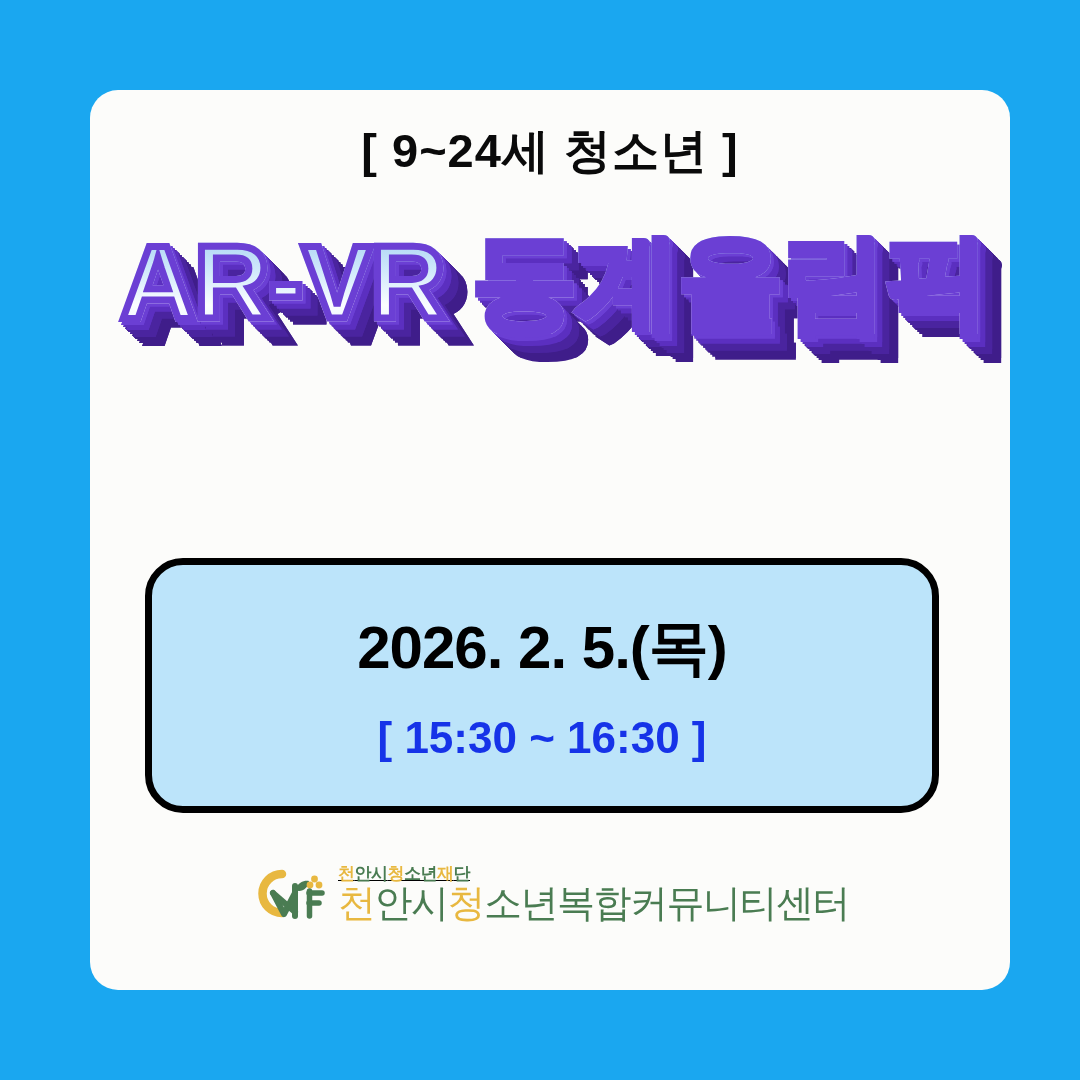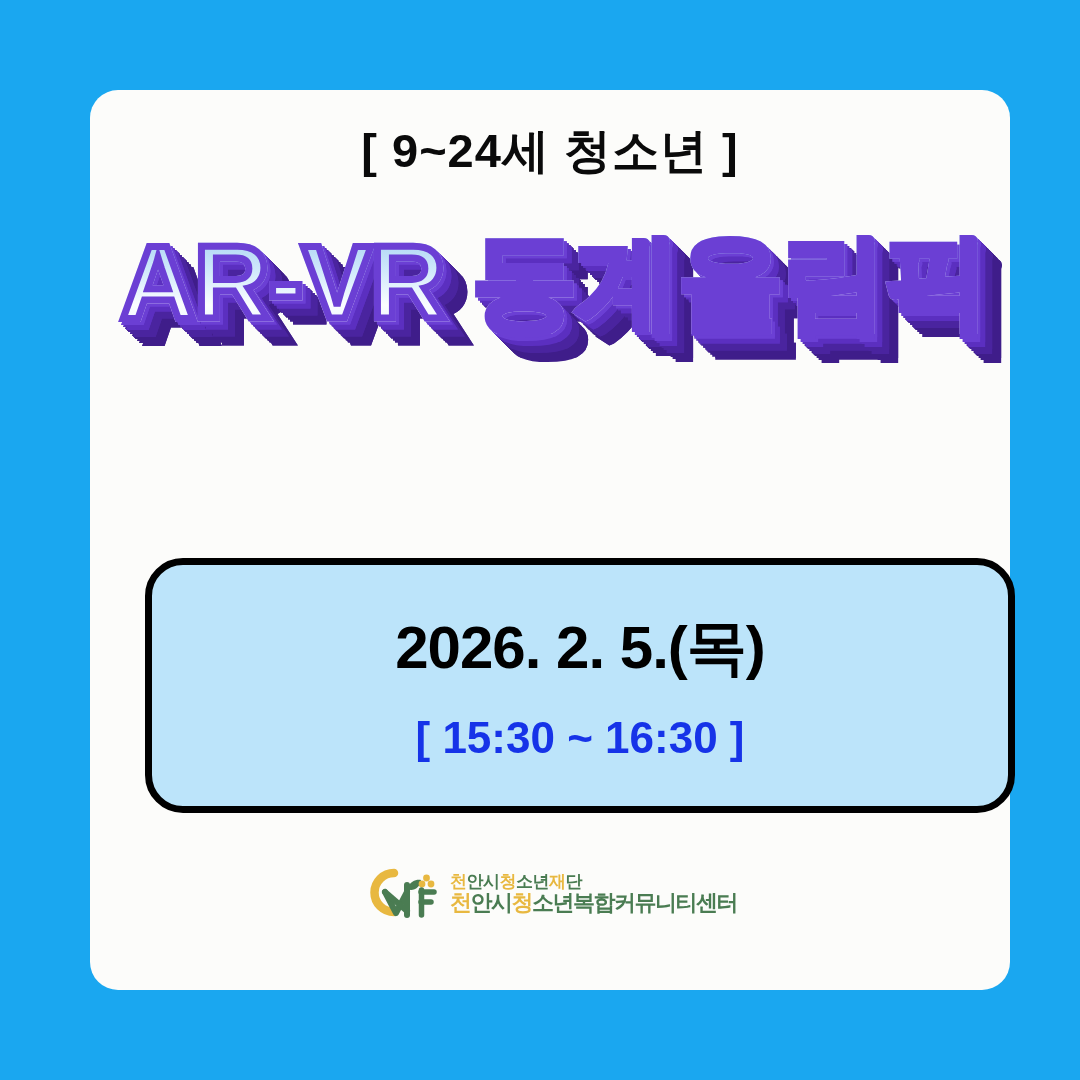--- a/index.html
+++ b/index.html
@@ -81,21 +81,21 @@
       drop-shadow(3px 3px 0 #6B3FD4)
       drop-shadow(5px 5px 0 #5B2FC0)
       drop-shadow(7px 7px 0 #4A249F)
       drop-shadow(9px 9px 0 #3F1D8A);
   }
 
   
   #date-box {
     position:absolute;
     left:55px; top:468px;
-    width:870px; height:255px;
+    width:794px; height:255px;
     background:#BCE4FA;
     border:7px solid #000000;
     border-radius:38px;
     display:flex;
     flex-direction:column;
     align-items:center;
     justify-content:center;
     gap:24px;
   }
 
@@ -133,25 +133,26 @@
     justify-content:center;
     gap:2px;
   }
 
   #logo-foundation {
     font-size:17px;
     font-weight:bold;
     letter-spacing:-0.5px;
     white-space:nowrap;
     line-height:1;
+    text-decoration:underline;
   }
 
   #logo-center {
-    font-size:22px;
-    font-weight:bold;
+    font-size:38px;
+    font-weight:normal;
     letter-spacing:-1.5px;
     white-space:nowrap;
     line-height:1;
   }
 
   .c-gold  { color:#E8B840; }
   .c-green { color:#4A7C52; }
 </style>
 </head>
 <body>

